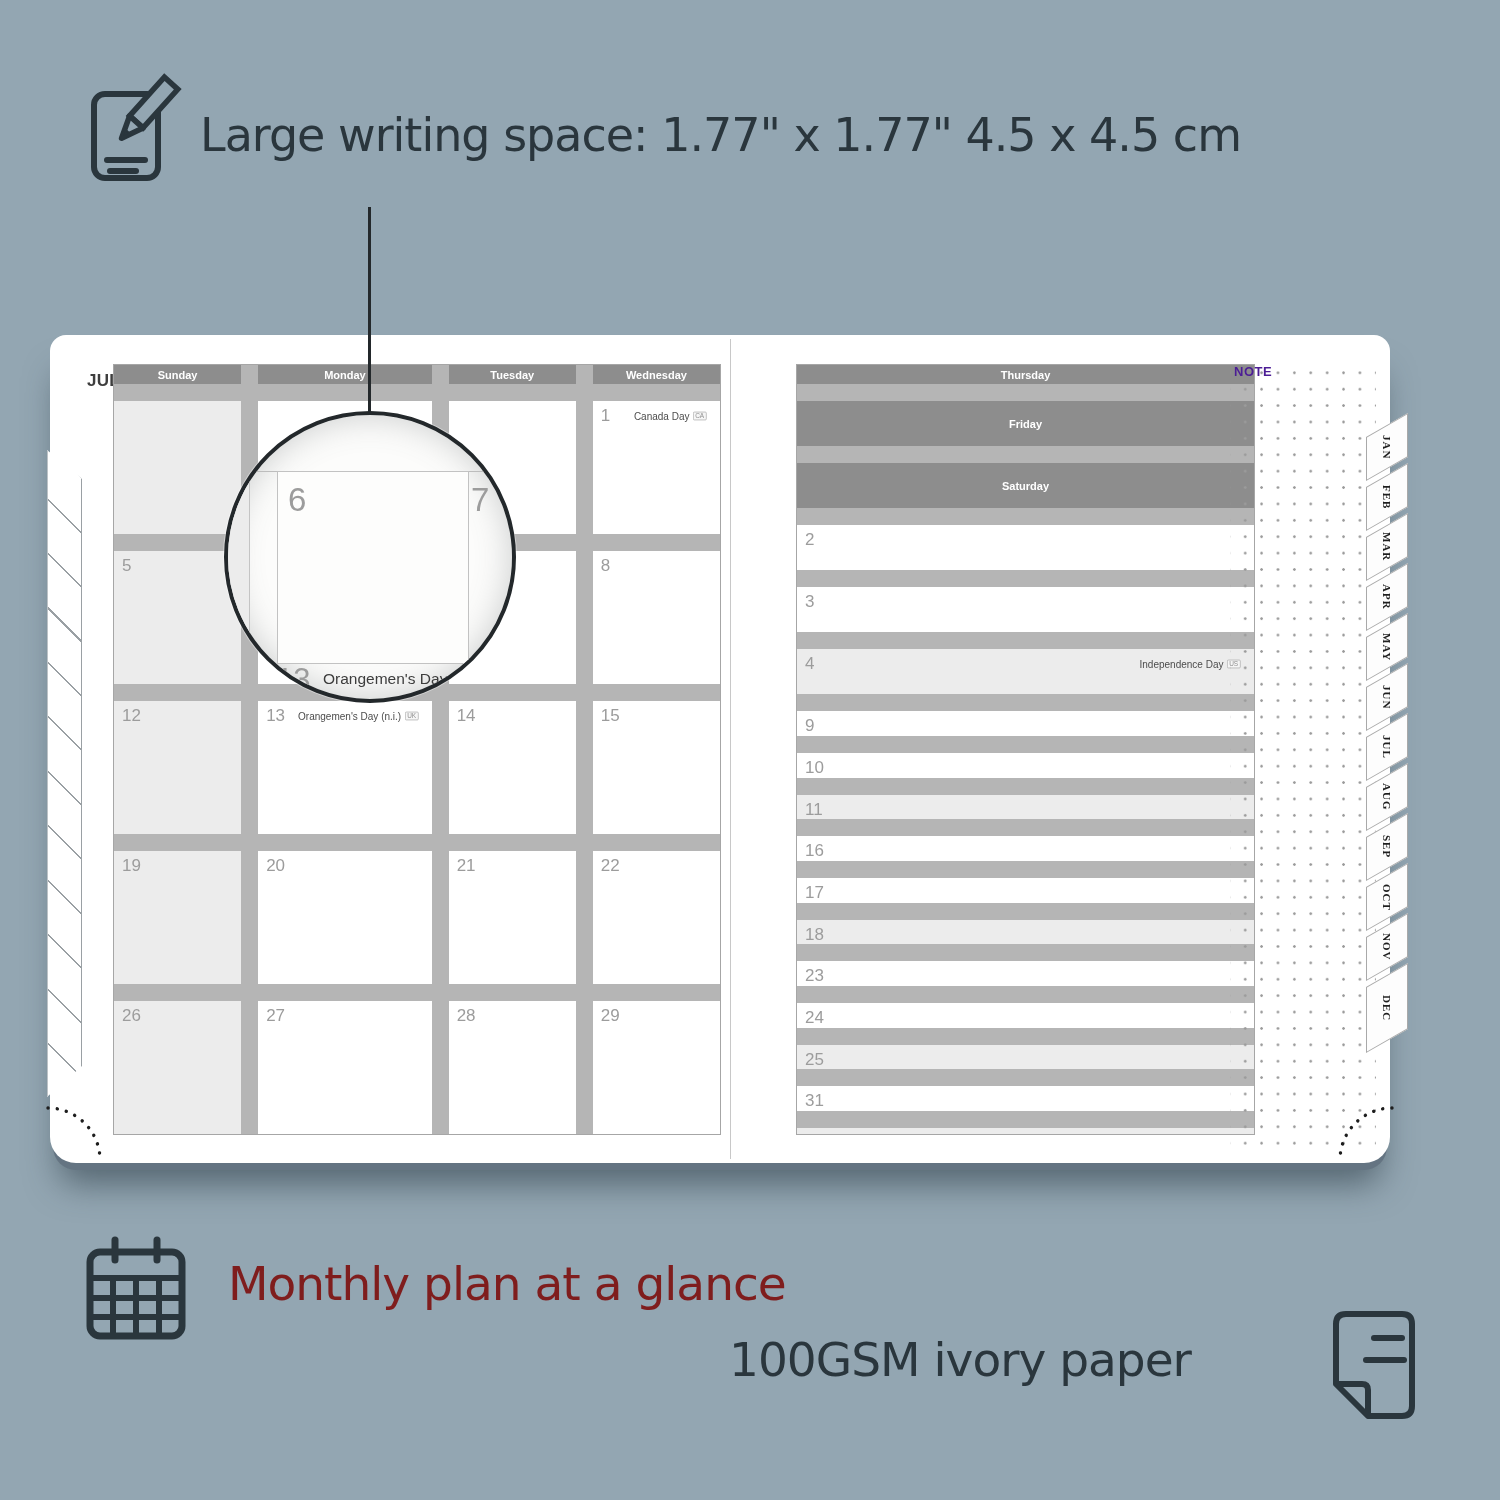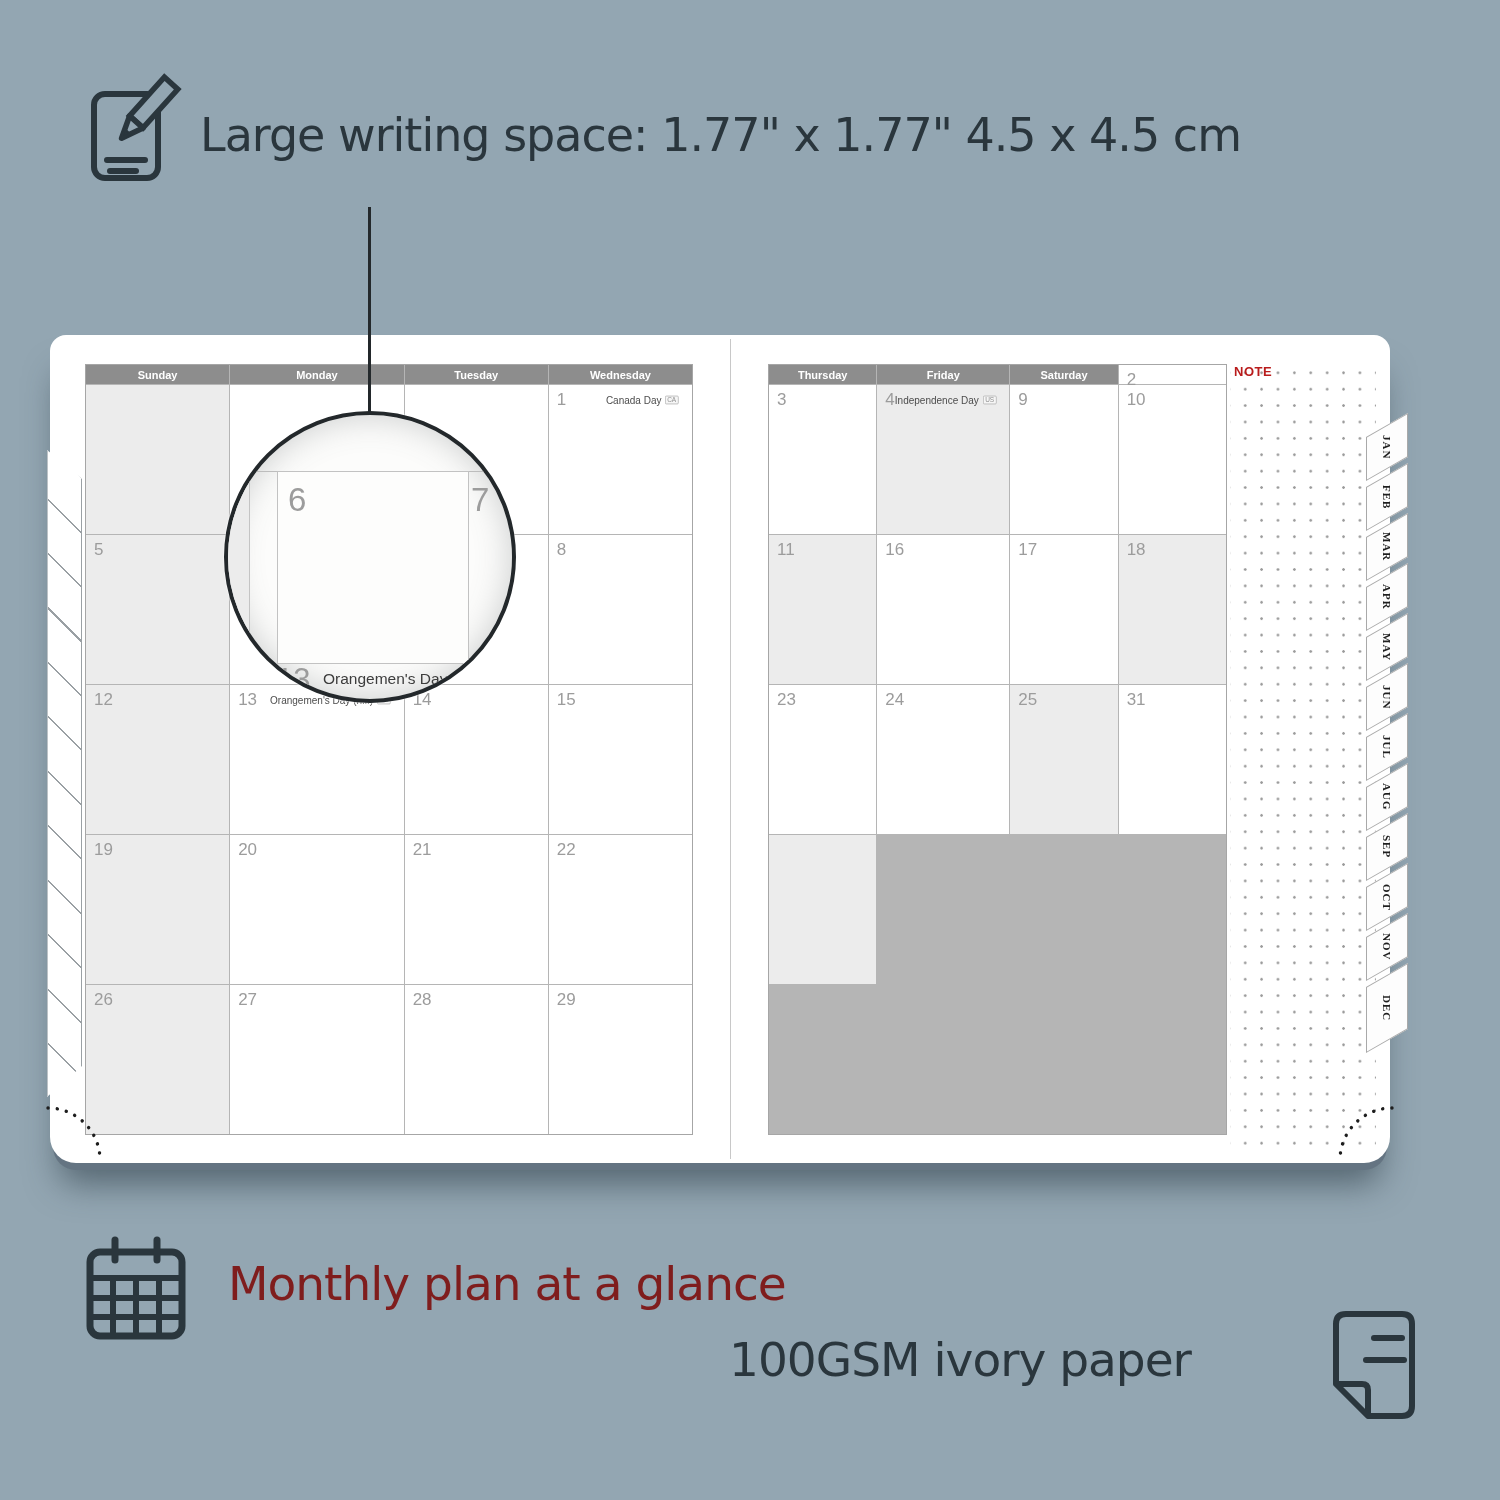--- a/index.html
+++ b/index.html
@@ -12,40 +12,40 @@
     font-size:46px;color:#2a363d;letter-spacing:-1px;white-space:nowrap;}
   .pointer-line{position:absolute;left:368px;top:207px;width:3px;height:208px;background:#23282b;z-index:6;}
 
   
   .planner{position:absolute;left:50px;top:335px;width:1340px;height:828px;background:#ffffff;
     border-radius:16px 16px 26px 26px;
     box-shadow:0 10px 0 -3px #647482, 0 30px 34px -10px rgba(40,56,66,.6);z-index:1;}
   .month-title{position:absolute;left:37px;top:9px;font-size:17px;font-weight:bold;color:#3e3e3e;letter-spacing:.3px;margin-top:27px;}
   .spine{position:absolute;left:680px;top:4px;bottom:4px;width:1px;background:#c8c8c8;}
 
-  .cal-grid{position:absolute;top:29px;display:grid;gap:1px;background:#b5b5b5;border:1px solid #a6a6a6;}
+  .cal-grid{position:absolute;top:29px;display:grid;gap:17px;background:#b5b5b5;border:1px solid #a6a6a6;margin-left:28px;}
   .grid-left{left:35px;width:606px;height:769px;grid-template-columns:repeat(4,1fr);grid-template-rows:19px repeat(5,1fr);}
-  .grid-right{left:718px;width:457px;height:769px;grid-template-columns:repeat(4,1fr);grid-template-rows:19px repeat(5,1fr);text-align:center;}
+  .grid-right{left:718px;width:457px;height:769px;grid-template-columns:repeat(1,1fr);grid-template-rows:19px repeat(5,1fr);text-align:center;}
   .day-header{background:#8d8d8d;color:#ffffff;font-size:11px;font-weight:bold;
     display:flex;align-items:center;justify-content:center;}
   .cell{background:#ffffff;position:relative;display:flex;align-items:flex-start;padding:6px 8px 0 8px;}
   .cell.shaded{background:#ececec;}
   .cell.spread{justify-content:space-between;}
   .cell.inline{justify-content:flex-start;gap:13px;}
   .date-num{font-size:17px;color:#9c9c9c;line-height:1.1;}
   .holiday{font-size:10px;color:#4c4c4c;white-space:nowrap;padding-top:3px;display:inline-flex;align-items:center;}
   .badge{display:inline-block;border:1px solid #ababab;border-radius:2px;background:#f6f6f6;color:#8e8e8e;
     font-size:9px;line-height:10px;padding:0 2px;margin-left:4px;transform:scale(.72);transform-origin:left center;}
 
   
   .note-area{position:absolute;left:1180px;top:29px;width:148px;height:782px;}
   .note-dots{position:absolute;left:0;top:4px;right:2px;bottom:0;
     background-image:radial-gradient(circle,#9b9b9b 1.1px,rgba(0,0,0,0) 1.5px);
     background-size:16.4px 16.4px;background-position:7px 13px;}
-  .note-label{position:absolute;left:4px;top:0;font-size:13px;font-weight:bold;color:#b91c1c;letter-spacing:.5px;background:transparent;}
+  .note-label{position:absolute;left:4px;top:0;font-size:13px;font-weight:bold;color:#4c1d95;letter-spacing:.5px;background:transparent;}
 
   
   .tabs{position:absolute;left:1316px;top:90px;width:44px;}
   .tab{width:42px;height:44px;margin-bottom:6px;background:#fdfdfd;border:1px solid #a9a9a9;
     transform:skewY(-30deg);display:flex;align-items:center;justify-content:center;box-sizing:border-box;}
   .tab span{transform:skewY(30deg);writing-mode:vertical-rl;text-orientation:mixed;
     font-family:"Liberation Serif",serif;font-size:11px;font-weight:bold;color:#1f1f1f;letter-spacing:1px;}
   .tab.tab-last{height:66px;}
 
   

